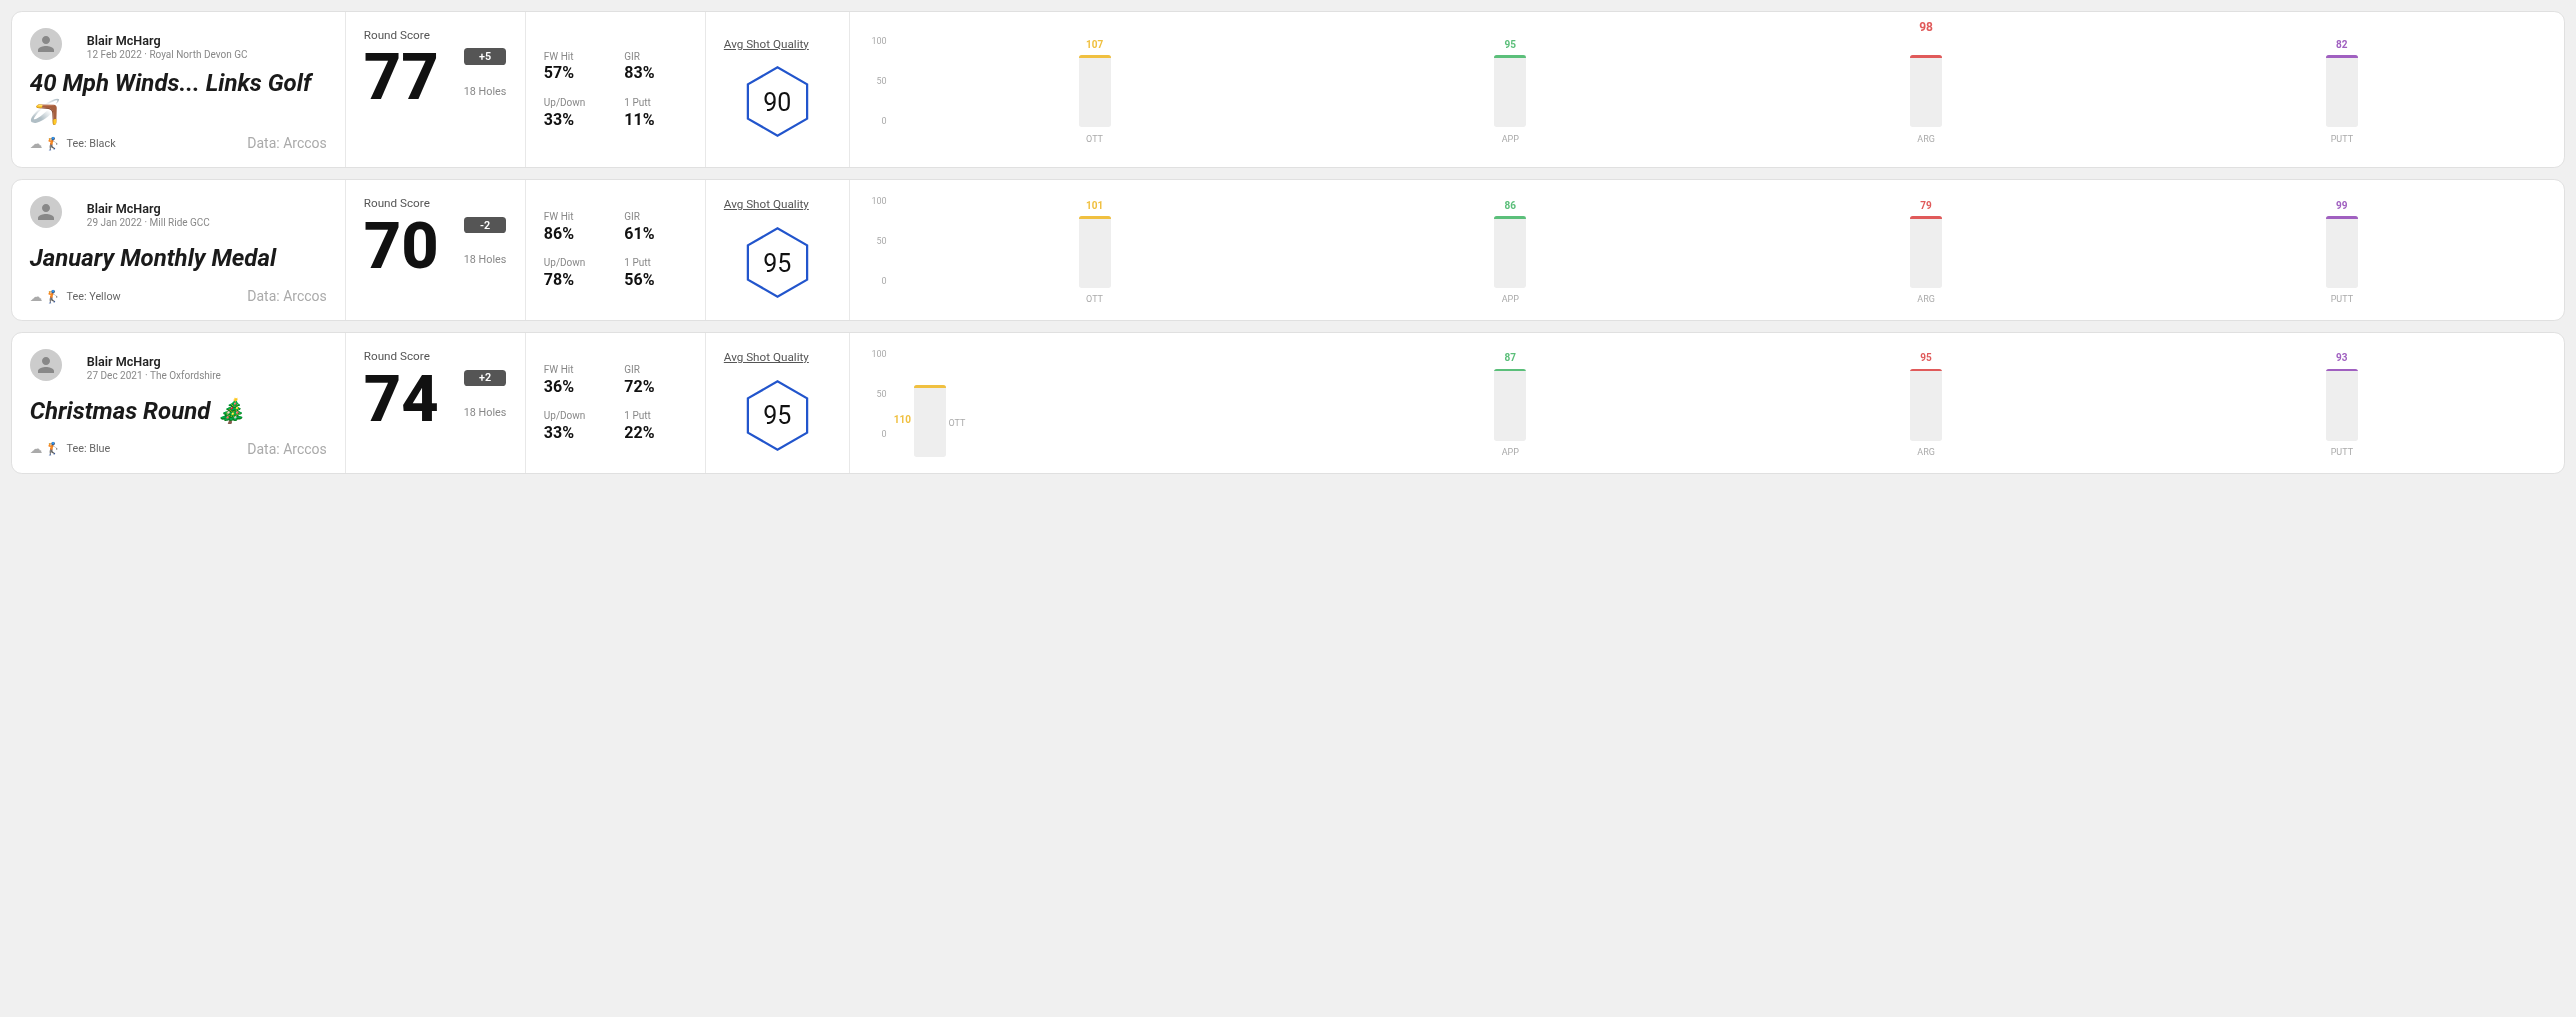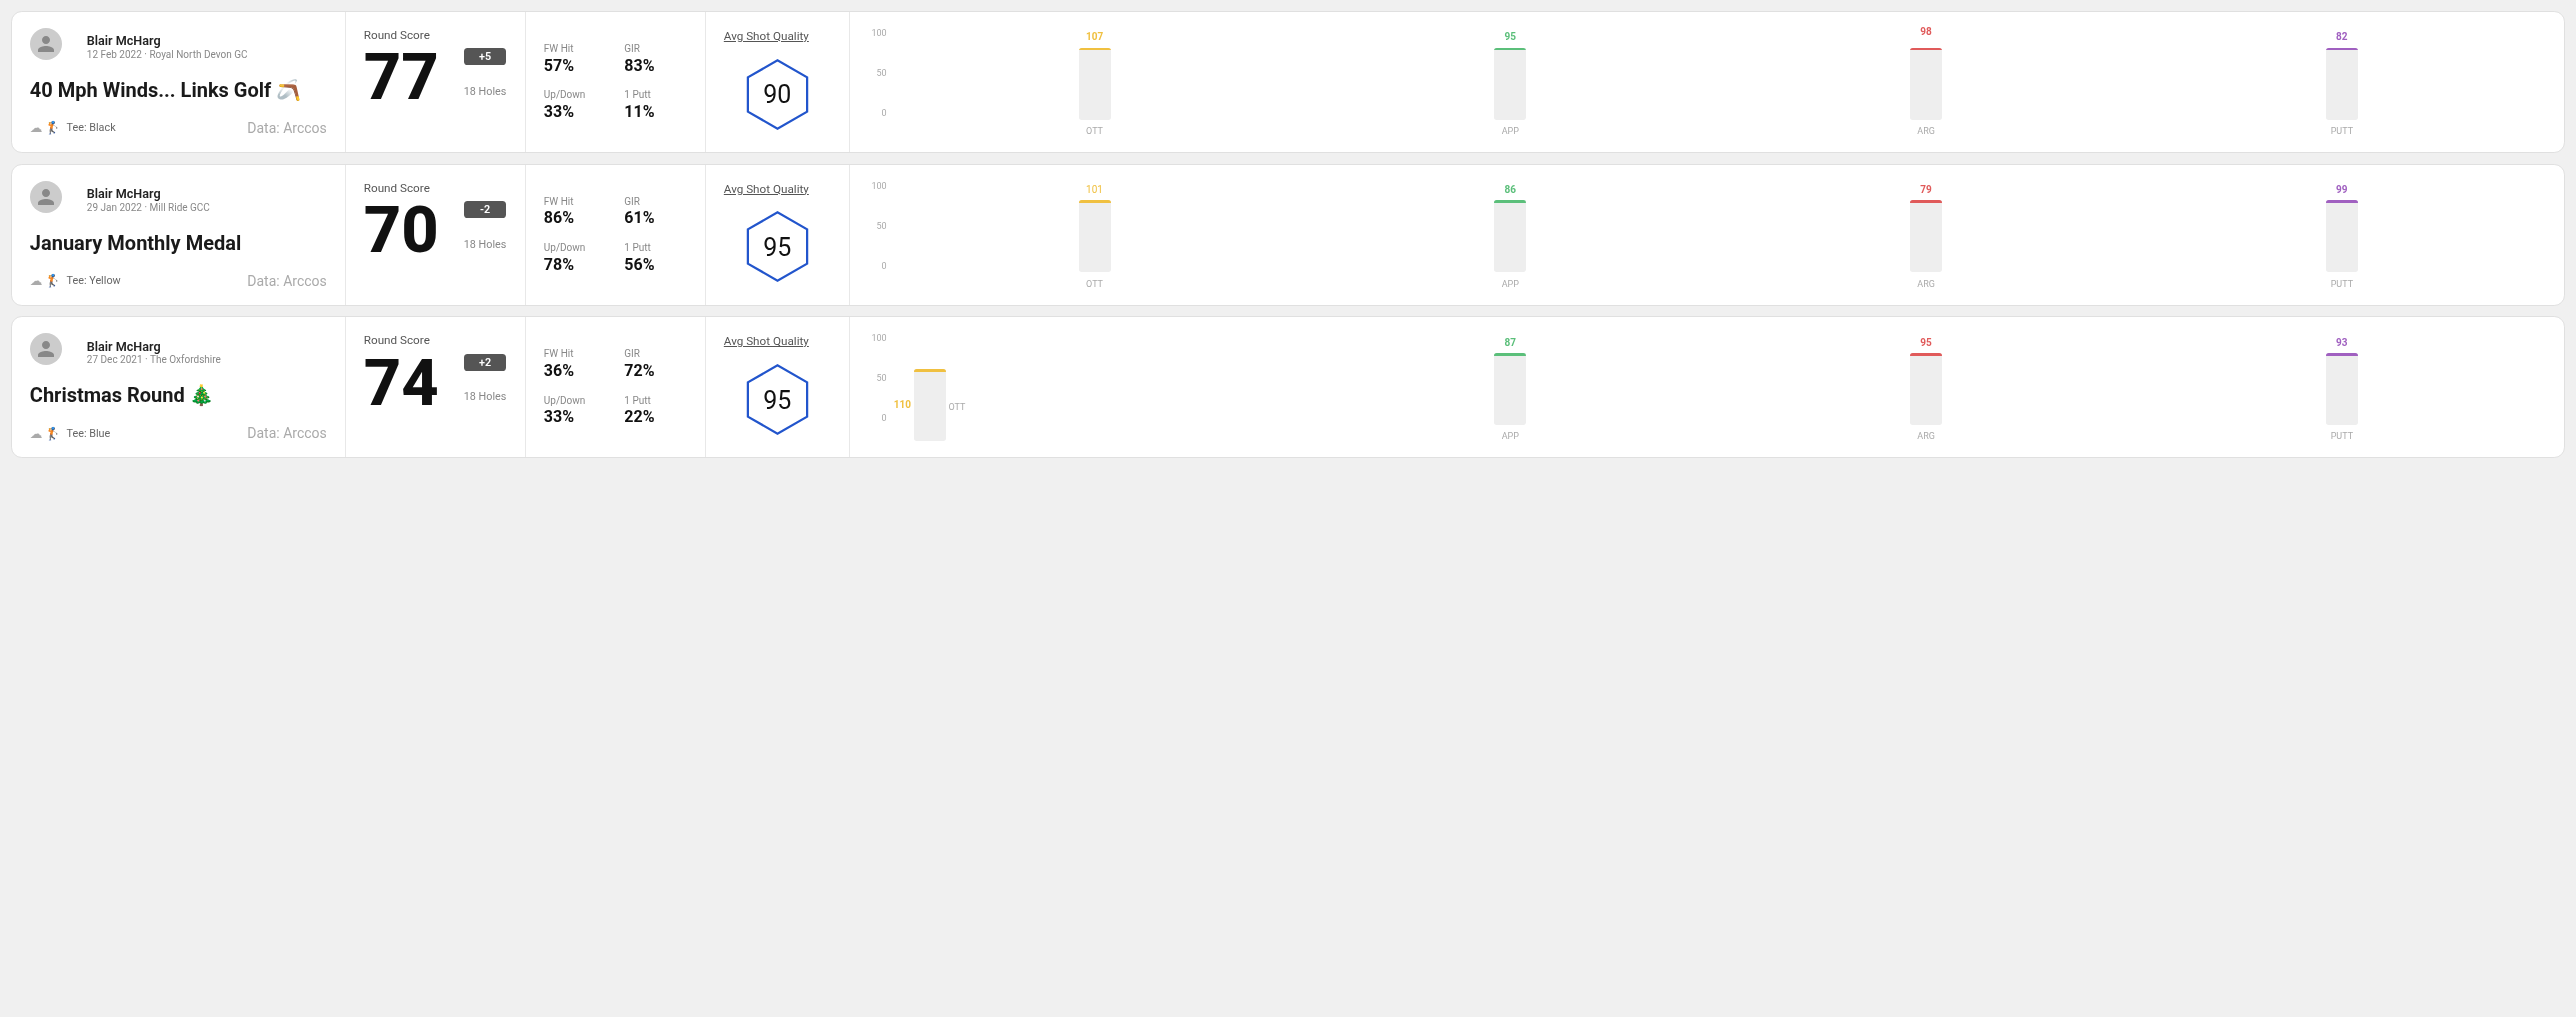--- a/index.html
+++ b/index.html
@@ -50,25 +50,26 @@
       font-size: 12.6px;
       font-weight: 600;
       color: #222;
     }
     .player-info .player-date {
       font-size: 10px;
       color: #888;
       margin-top: 0.9px;
     }
     .round-title {
-      font-size: 20px;
+      font-size: 24px;
       font-weight: 700;
       color: #1a1a1a;
       margin-top: 9px;
       line-height: 1.2;
+      font-style: italic;
     }
     .card-footer {
       display: flex;
       align-items: center;
       justify-content: space-between;
       margin-top: 9px;
     }
     .tee-info {
       display: flex;
       align-items: center;
@@ -283,21 +284,21 @@
               <div style="font-size: 9px; color: rgb(170, 170, 170); margin-top: 3.6px;">OTT</div>
             </div>
             <div class="bar-col" style="display: flex; flex-direction: column; align-items: center; flex: 1 1 0%;">
               <div style="font-size: 10px; font-weight: 700; color: rgb(91, 191, 122); margin-bottom: 2.7px;">95</div>
               <div style="width: 32px; height: 72px; background: rgb(238, 238, 238); border-radius: 2.7px; position: relative; overflow: hidden;">
                 <div style="position: absolute; top: 0px; left: 0px; right: 0px; height: 2.7px; background: rgb(91, 191, 122);"></div>
               </div>
               <div style="font-size: 9px; color: rgb(170, 170, 170); margin-top: 3.6px;">APP</div>
             </div>
             <div class="bar-col" style="display: flex; flex-direction: column; align-items: center; flex: 1 1 0%;">
-              <div style="font-size: 10px; font-weight: 700; color: rgb(224, 90, 90); margin-bottom: 8px;">98</div>
+              <div style="font-size: 12px; font-weight: 700; color: rgb(224, 90, 90); margin-bottom: 19px;">98</div>
               <div style="width: 32px; height: 72px; background: rgb(238, 238, 238); border-radius: 2.7px; position: relative; overflow: hidden;">
                 <div style="position: absolute; top: 0px; left: 0px; right: 0px; height: 2.7px; background: rgb(224, 90, 90);"></div>
               </div>
               <div style="font-size: 9px; color: rgb(170, 170, 170); margin-top: 3.6px;">ARG</div>
             </div>
             <div class="bar-col" style="display: flex; flex-direction: column; align-items: center; flex: 1 1 0%;">
               <div style="font-size: 10px; font-weight: 700; color: rgb(160, 96, 192); margin-bottom: 2.7px;">82</div>
               <div style="width: 32px; height: 72px; background: rgb(238, 238, 238); border-radius: 2.7px; position: relative; overflow: hidden;">
                 <div style="position: absolute; top: 0px; left: 0px; right: 0px; height: 2.7px; background: rgb(160, 96, 192);"></div>
               </div>
@@ -369,21 +370,21 @@
       </div>
       <div class="card-chart">
         <div style="display: flex; align-items: stretch; gap: 3.6px; height: 108px;">
           <div style="display: flex; flex-direction: column; justify-content: space-between; padding-bottom: 18px; margin-right: 3.6px;">
             <div style="font-size: 9px; color: rgb(170, 170, 170); text-align: right;">100</div>
             <div style="font-size: 9px; color: rgb(170, 170, 170); text-align: right;">50</div>
             <div style="font-size: 9px; color: rgb(170, 170, 170); text-align: right;">0</div>
           </div>
           <div style="display: flex; gap: 14.4px; align-items: flex-end; flex: 1 1 0%; position: relative;">
             <div class="bar-col" style="display: flex; flex-direction: column; align-items: center; flex: 1 1 0%;">
-              <div style="font-size: 10px; font-weight: 400; color: rgb(240, 192, 64); margin-bottom: 2.7px; margin-top: 44px;">101</div>
+              <div style="font-size: 10px; font-weight: 700; color: rgb(240, 192, 64); margin-bottom: 2.7px; margin-top: 44px;">101</div>
               <div style="width: 32px; height: 72px; background: rgb(238, 238, 238); border-radius: 2.7px; position: relative; overflow: hidden;">
                 <div style="position: absolute; top: 0px; left: 0px; right: 0px; height: 2.7px; background: rgb(240, 192, 64);"></div>
               </div>
               <div style="font-size: 9px; color: rgb(170, 170, 170); margin-top: 3.6px;">OTT</div>
             </div>
             <div class="bar-col" style="display: flex; flex-direction: column; align-items: center; flex: 1 1 0%;">
               <div style="font-size: 10px; font-weight: 700; color: rgb(91, 191, 122); margin-bottom: 2.7px;">86</div>
               <div style="width: 32px; height: 72px; background: rgb(238, 238, 238); border-radius: 2.7px; position: relative; overflow: hidden;">
                 <div style="position: absolute; top: 0px; left: 0px; right: 0px; height: 2.7px; background: rgb(91, 191, 122);"></div>
               </div>

